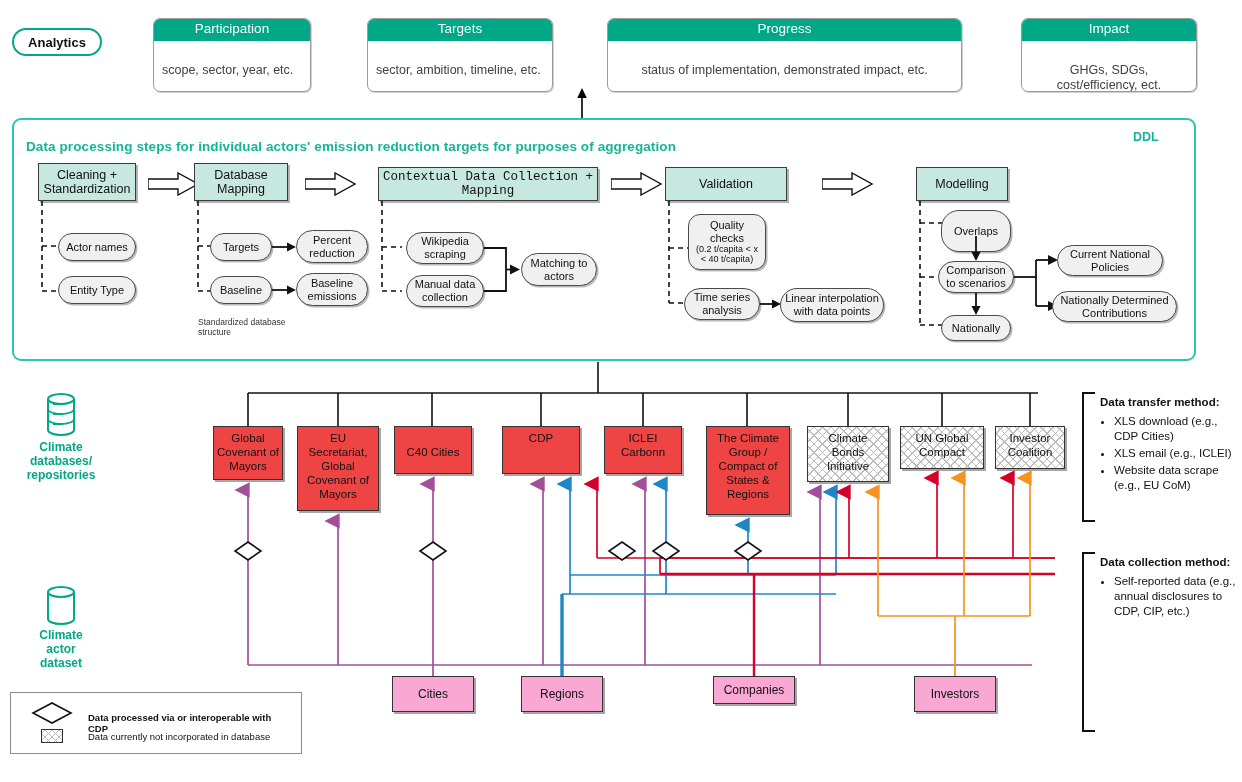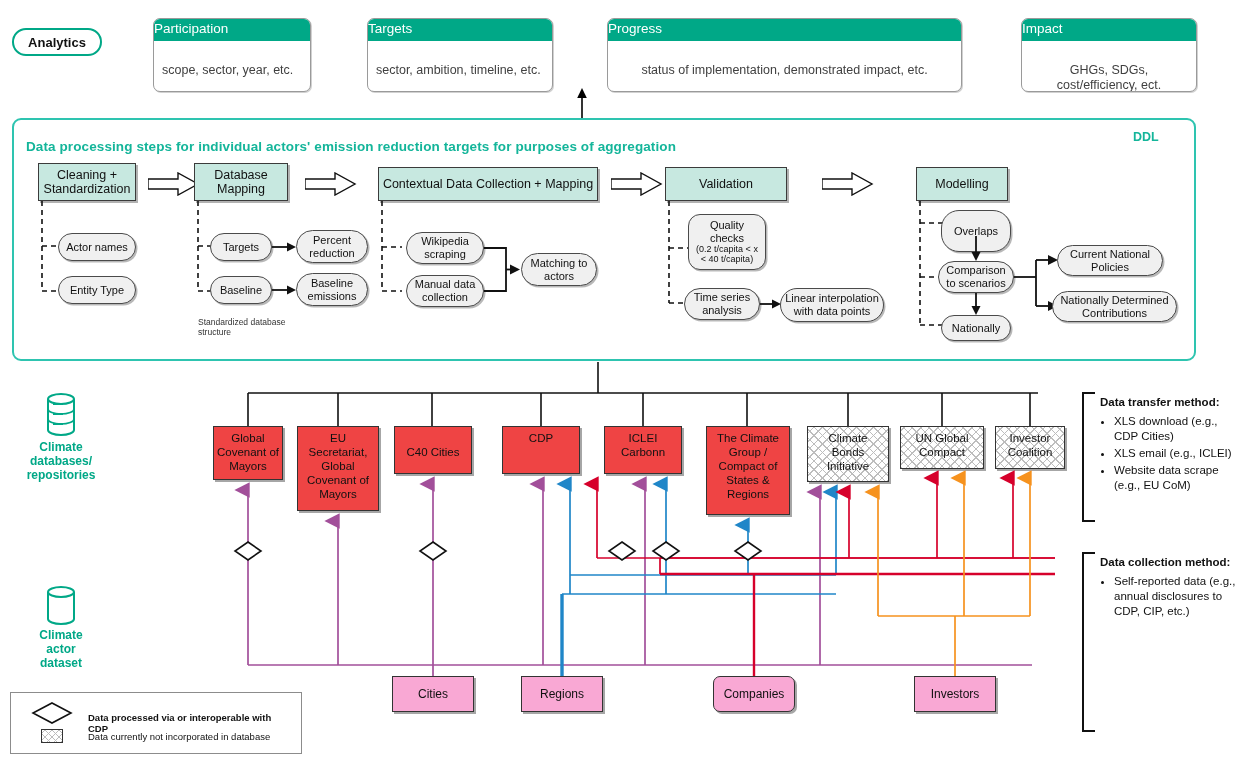--- a/index.html
+++ b/index.html
@@ -12,21 +12,21 @@
   .pill{
     border:2px solid #00a887;border-radius:18px;background:#fff;
     display:flex;align-items:center;justify-content:center;
     font-weight:bold;font-size:13px;color:#111;
   }
   .card{
     border:1px solid #9a9a9a;border-radius:7px;background:#fff;overflow:hidden;
     box-shadow:1px 1px 0 rgba(0,0,0,.18);
   }
   .card-head{
-    background:#00a887;color:#fff;font-size:13.5px;
+    background:#00a887;color:#fff;text-align:center;font-size:13.5px;
     padding:3px 0 4px 0;line-height:1.1;
   }
   .card-body{
     text-align:center;font-size:12.5px;color:#404040;padding:22px 6px;line-height:1.25;
   }
 
   
   .ddl{
     border:2px solid #2ec4b0;border-radius:9px;background:#fff;
   }
@@ -166,21 +166,21 @@
 reduction</div>
   <div class="abs node" style="left:296px;top:273px;width:72px;height:33px;white-space:pre-line;">Baseline
 emissions</div>
   <div class="abs caption" style="left:198px;top:317px;width:120px;white-space:pre-line;">Standardized  database
 structure</div>
 
   <svg class="abs" style="left:305px;top:172px;width:52px;height:24px;">
     <polygon points="0,7 30,7 30,1 50,12 30,23 30,17 0,17" fill="#fff" stroke="#111" stroke-width="1.4"></polygon>
   </svg>
 
-  <div class="abs stage" style="left:378px;top:167px;width:220px;height:34px;">Contextual Data Collection + Mapping</div>
+  <div class="abs stage" style="left:378px;top:167px;width:220px;height:34px;font-family:Liberation Mono, monospace;">Contextual Data Collection + Mapping</div>
   <svg class="abs" style="left:378px;top:201px;width:30px;height:96px;">
     <path d="M4,0 L4,90" stroke="#111" stroke-width="1.6" stroke-dasharray="5,4" fill="none"></path>
     <path d="M4,46 L24,46" stroke="#111" stroke-width="1.6" stroke-dasharray="5,4" fill="none"></path>
     <path d="M4,90 L24,90" stroke="#111" stroke-width="1.6" stroke-dasharray="5,4" fill="none"></path>
   </svg>
   <div class="abs node" style="left:406px;top:232px;width:78px;height:32px;white-space:pre-line;">Wikipedia
 scraping</div>
   <div class="abs node" style="left:406px;top:275px;width:78px;height:32px;white-space:pre-line;">Manual data
 collection</div>
   <svg class="abs" style="left:484px;top:240px;width:38px;height:62px;">
@@ -309,21 +309,21 @@
   <div class="abs dbbox hatch" style="left:807px;top:426px;width:82px;height:56px;white-space:pre-line;">Climate
 Bonds
 Initiative</div>
   <div class="abs dbbox hatch" style="left:900px;top:426px;width:84px;height:43px;white-space:pre-line;">UN Global
 Compact</div>
   <div class="abs dbbox hatch" style="left:995px;top:426px;width:70px;height:43px;white-space:pre-line;">Investor
 Coalition</div>
 
   <div class="abs actorbox" style="left:392px;top:676px;width:82px;height:36px;">Cities</div>
   <div class="abs actorbox" style="left:521px;top:676px;width:82px;height:36px;">Regions</div>
-  <div class="abs actorbox" style="left:713px;top:676px;width:82px;height:36px;border-radius:7px;">Companies</div>
+  <div class="abs actorbox" style="left:713px;top:676px;width:82px;height:28px;">Companies</div>
   <div class="abs actorbox" style="left:914px;top:676px;width:82px;height:36px;">Investors</div>
 
   <svg class="abs" style="left:0;top:0;width:1242px;height:782px;pointer-events:none;">
     <defs>
       <marker id="ah-cit" markerWidth="9" markerHeight="9" refX="4.5" refY="8" orient="auto">
         <polygon points="4.5,0 0,9 9,9" fill="#a24f9a"></polygon>
       </marker>
       <marker id="ah-reg" markerWidth="9" markerHeight="9" refX="4.5" refY="8" orient="auto">
         <polygon points="4.5,0 0,9 9,9" fill="#1f86c8"></polygon>
       </marker>

